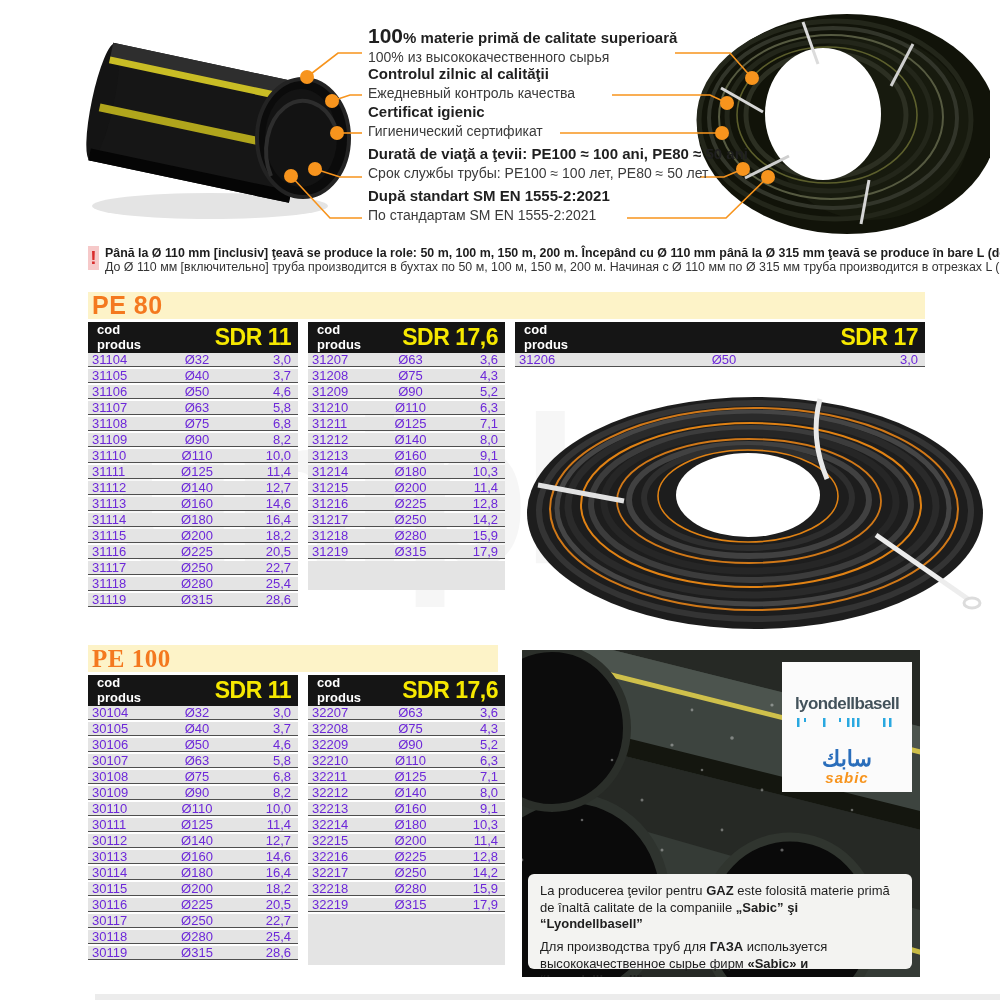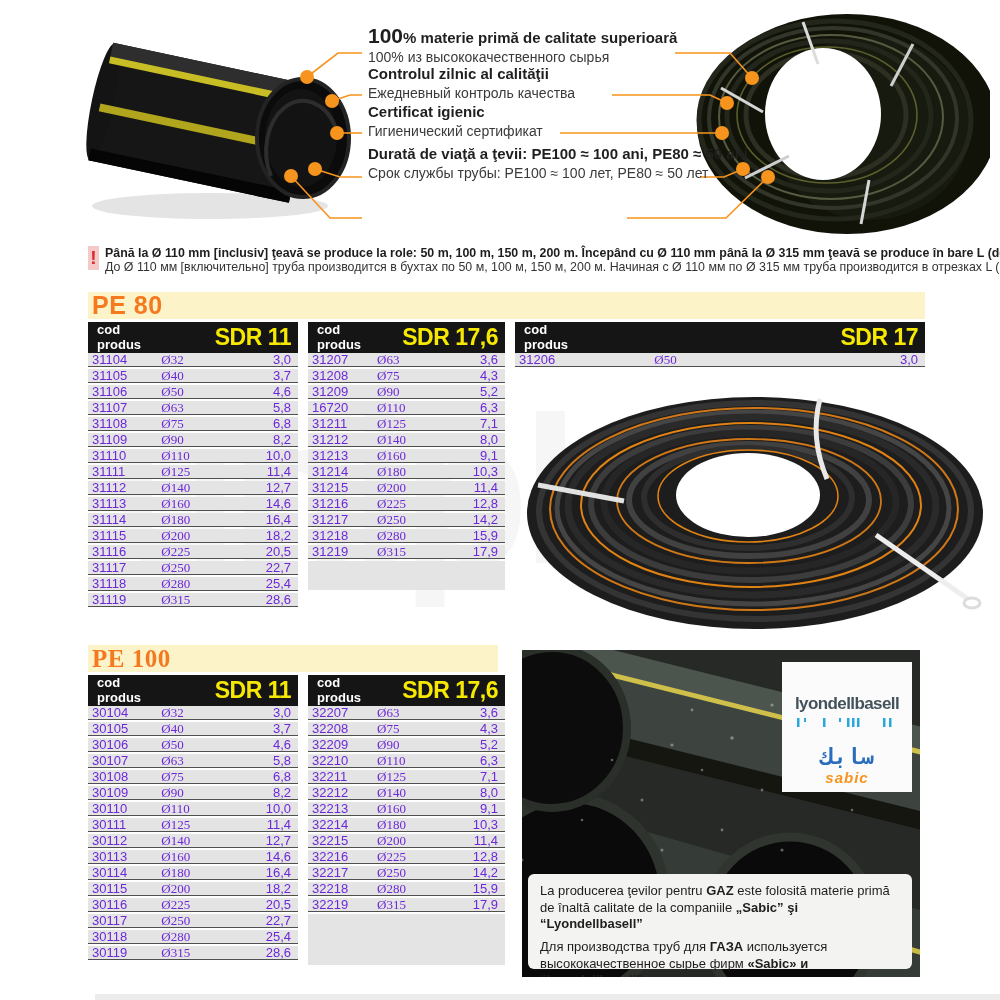--- a/index.html
+++ b/index.html
@@ -31,31 +31,31 @@
   .tbl2{left:308px;top:322px;width:197px;}
   .tbl3{left:515px;top:322px;width:410px;}
   .tbl4{left:88px;top:675px;width:210px;}
   .tbl5{left:308px;top:675px;width:197px;}
   .thead{height:31px;background:#151515;display:flex;align-items:center;justify-content:space-between;}
   .codlbl{color:#fff;font-size:13px;font-weight:bold;line-height:1.1;padding-left:9px;white-space:pre-line;}
   .sdrlbl{color:#f6e800;font-size:23px;font-weight:bold;padding-right:7px;letter-spacing:-0.5px;}
   .trow{display:flex;align-items:center;height:13px;line-height:13px;background:#e4e4e4;
         border-bottom:1.5px solid #4f4f4f;margin-bottom:2px;font-size:13px;color:#6d28d9;}
   .trow .c0{width:33%;padding-left:4px;}
-  .trow .c1{width:34%;font-family:Liberation Serif, serif;}
+  .trow .c1{width:34%;text-align:center;}
   .trow .c2{flex:1;text-align:right;padding-right:7px;}
   .ext{background:#e4e4e4;}
   .ext-pe80{height:29px;}
   .ext-pe100{height:51px;}
   
   .panel{position:absolute;left:522px;top:650px;width:398px;height:327px;z-index:4;overflow:hidden;}
   .logo-card{position:absolute;left:260px;top:12px;width:130px;height:130px;background:#fbfbfb;
              border-radius:0;z-index:6;text-align:center;}
   .lyb{margin-top:32px;font-size:17px;font-weight:bold;color:#43525b;letter-spacing:-0.6px;}
-  .sabic-ar{margin-top:16px;font-size:22px;font-weight:bold;color:#2a6ebb;font-family:Liberation Mono, monospace;line-height:1;}
+  .sabic-ar{margin-top:16px;font-size:22px;font-weight:bold;color:#2a6ebb;font-family:Liberation Serif, serif;line-height:1;}
   .sabic-lat{font-size:15px;font-weight:bold;font-style:italic;color:#f7941d;letter-spacing:1px;line-height:1;}
   .info-box{position:absolute;left:6px;top:224px;width:384px;height:95px;background:#f3f3f1;
             border-radius:6px;z-index:6;padding:9px 12px;box-sizing:border-box;}
   .info-box p{margin:0 0 6px 0;font-size:13px;line-height:1.28;color:#1e1e1e;}
   .info-box .b{font-weight:bold;}
   
   .svg-pipe{left:85px;top:18px;z-index:2;}
   .svg-coil1{left:685px;top:10px;z-index:2;}
   .svg-lines{left:0;top:0;z-index:3;}
   .svg-coil2{left:520px;top:383px;z-index:2;}
@@ -137,20 +137,24 @@
     <div class="ru">Гигиенический сертификат</div>
   </div>
   <div class="feature f2">
     <div class="ro">Controlul zilnic al calităţii</div>
     <div class="ru">Ежедневный контроль качества</div>
   </div>
   <div class="feature f4">
     <div class="ro">Durată de viaţă a ţevii: PE100 ≈ 100 ani, PE80 ≈ 50 ani</div>
     <div class="ru">Срок службы трубы: PE100 ≈ 100 лет, PE80 ≈ 50 лет</div>
   </div>
+  <div class="feature f5">
+    <div class="ro">După standart SM EN 1555-2:2021</div>
+    <div class="ru">По стандартам SM EN 1555-2:2021</div>
+  </div>
 
   <div class="note-icon">!</div>
   <div class="note-ro">Până la Ø 110 mm [inclusiv] ţeavă se produce la role: 50 m, 100 m, 150 m, 200 m. Începând cu Ø 110 mm până la Ø 315 mm ţeavă se produce în bare L (de la 1 m până la 12 m).</div>
   <div class="note-ru">До Ø 110 мм [включительно] труба производится в бухтах по 50 м, 100 м, 150 м, 200 м. Начиная с Ø 110 мм по Ø 315 мм труба производится в отрезках  L (с 1 м по 12 м).</div>
 
   <div class="band band1">
     <div class="ttl">PE 80</div>
   </div>
 
   <div class="tbl tbl1">
@@ -259,21 +263,21 @@
           <span class="c0">31208</span>
           <span class="c1">Ø75</span>
           <span class="c2">4,3</span>
         </div>
         <div class="trow">
           <span class="c0">31209</span>
           <span class="c1">Ø90</span>
           <span class="c2">5,2</span>
         </div>
         <div class="trow">
-          <span class="c0">16720</span>
+          <span class="c0">31210</span>
           <span class="c1">Ø110</span>
           <span class="c2">6,3</span>
         </div>
         <div class="trow">
           <span class="c0">31211</span>
           <span class="c1">Ø125</span>
           <span class="c2">7,1</span>
         </div>
         <div class="trow">
           <span class="c0">31212</span>

